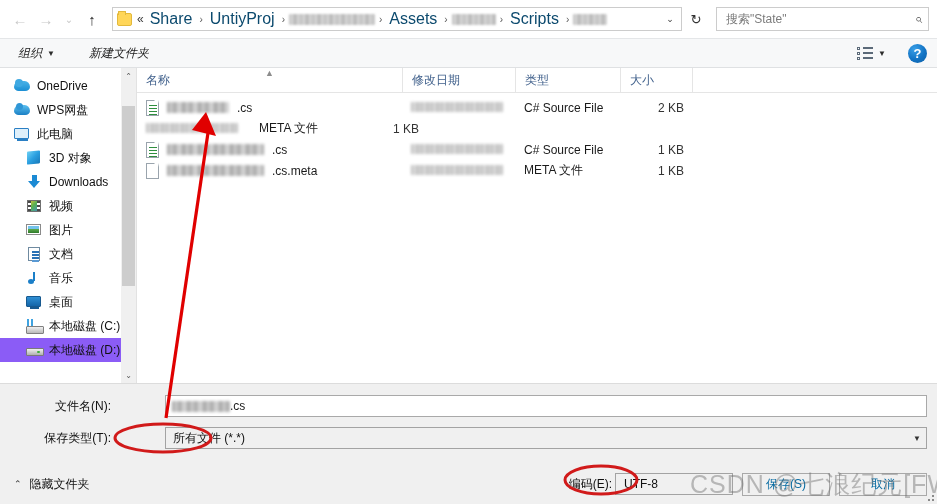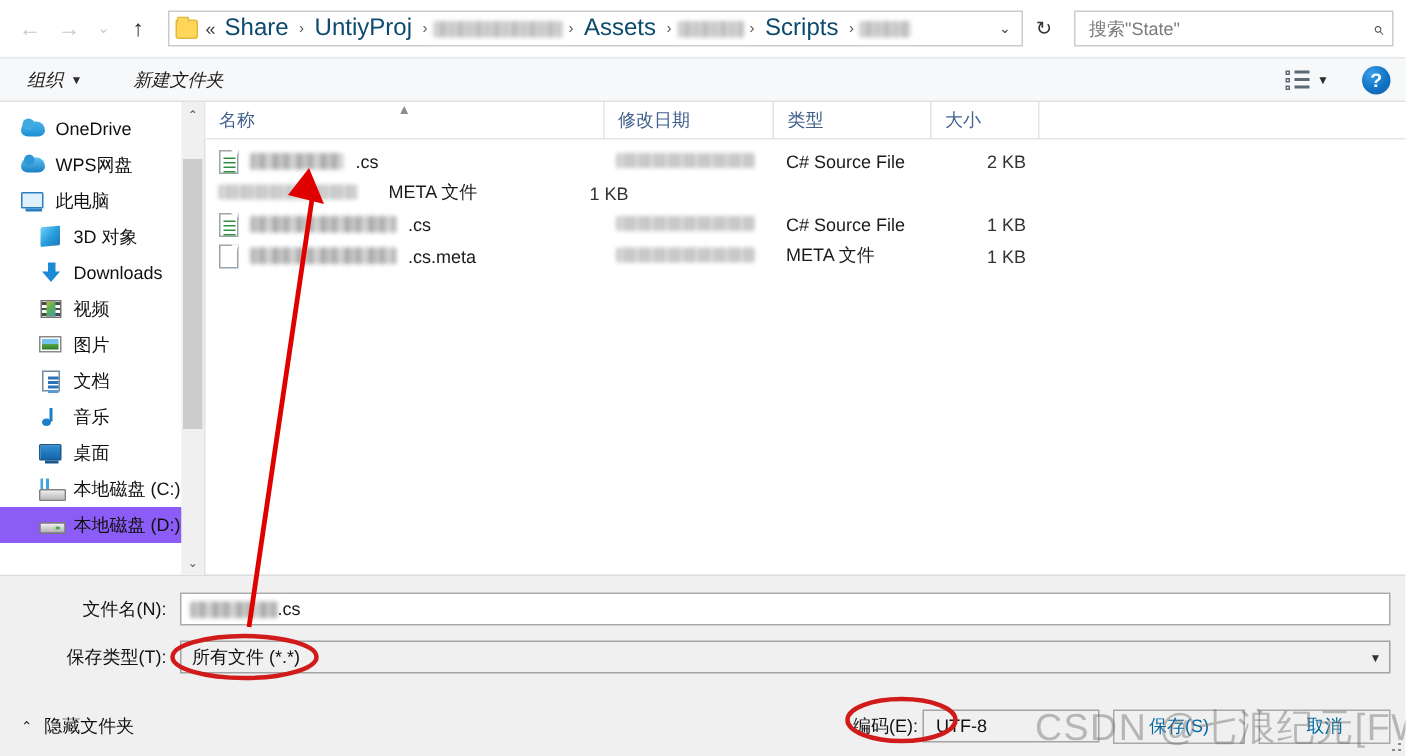--- a/index.html
+++ b/index.html
@@ -374,20 +374,21 @@
   .formarea {
     flex: 0 0 auto;
     background: #f0f0f0;
     border-top: 1px solid #dcdcdc;
     padding: 10px 10px 6px 10px;
   }
   .formrow {
     display: flex; align-items: center;
     height: 24px;
     margin-bottom: 8px;
+    gap: 45px;
   }
   .formlabel {
     flex: 0 0 110px;
     text-align: right;
     padding-right: 9px;
     font-size: 12px; color: #111;
   }
   .textinput {
     flex: 1 1 auto;
     height: 22px;

